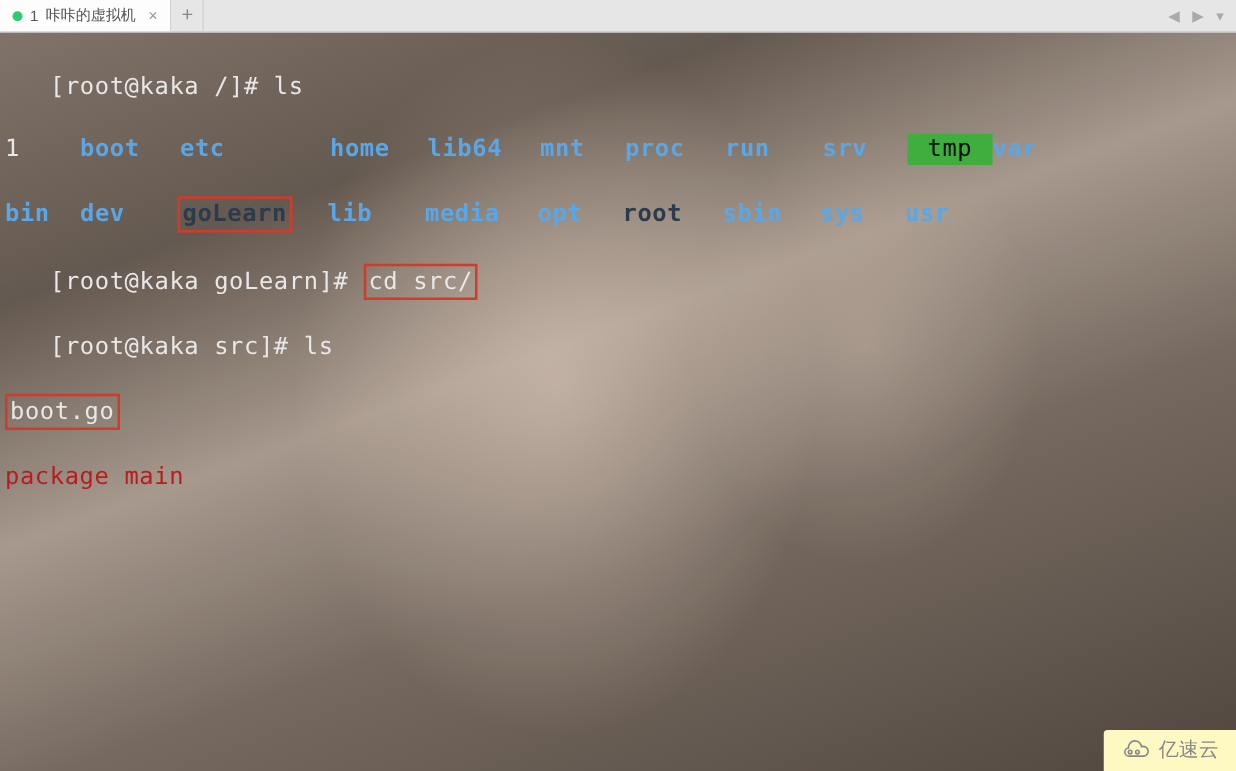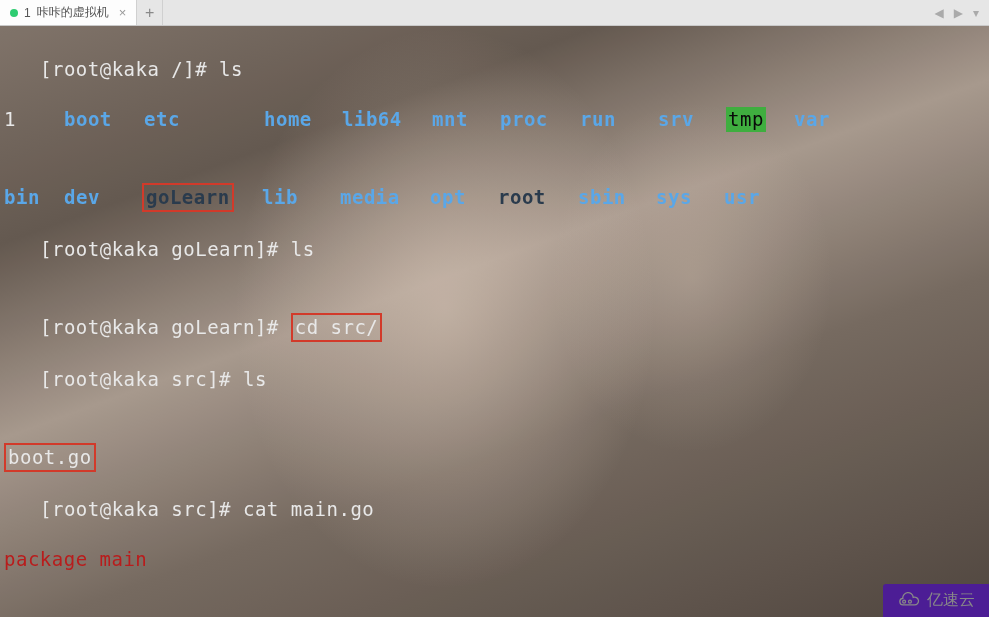--- a/index.html
+++ b/index.html
@@ -57,27 +57,27 @@
     font-size: 19px;
     line-height: 25px;
     letter-spacing: 0.5px;
     color: #e8e8e8;
     white-space: pre;
   }
   .prompt { color: #e8e8e8; margin-left: 36px; }
   .cmd { color: #e8e8e8; }
   .dir-blue { color: #5aa7e8; font-weight: bold; }
   .dir-dark { color: #2a3b4d; font-weight: bold; }
-  .hl-tmp { background: #3fae3f; color: #0a0a0a; padding: 0 2px; }
+  .hl-tmp { background: #3fae3f; color: #0a0a0a; padding: 0 16px; }
   .str { color: #b91c1c; }
-  .boxed { border: 2px solid #d23a2a; padding: 0 2px; display: inline-block; margin-top: 26px; }
+  .boxed { border: 2px solid #d23a2a; padding: 0 2px; display: inline-block; }
   .watermark {
     position: absolute;
     right: 0; bottom: 0;
-    background: #4c1d95;
+    background: #fef9c3;
     color: #888;
     font-family: "Microsoft YaHei", sans-serif;
     font-size: 16px;
     padding: 6px 14px 6px 12px;
     display: flex;
     align-items: center;
     gap: 6px;
     z-index: 3;
     border-top-left-radius: 3px;
   }
@@ -103,25 +103,23 @@
     <span>◀</span>
     <span>▶</span>
     <span>▾</span>
   </div>
 </div>
 
 <div class="terminal">
 <div><span class="prompt">[root@kaka /]# </span><span class="cmd">ls</span></div>
 <div class="lsrow"><span style="width:60px">1</span><span class="dir-blue" style="width:80px">boot</span><span class="dir-blue" style="width:120px">etc</span><span class="dir-blue" style="width:78px">home</span><span class="dir-blue" style="width:90px">lib64</span><span class="dir-blue" style="width:68px">mnt</span><span class="dir-blue" style="width:80px">proc</span><span class="dir-blue" style="width:78px">run</span><span class="dir-blue" style="width:68px">srv</span><span style="width:68px"><span class="hl-tmp">tmp</span></span><span class="dir-blue">var</span></div>
 <div class="lsrow"><span class="dir-blue" style="width:60px">bin</span><span class="dir-blue" style="width:78px">dev</span><span style="width:120px"><span class="boxed dir-dark">goLearn</span></span><span class="dir-blue" style="width:78px">lib</span><span class="dir-blue" style="width:90px">media</span><span class="dir-blue" style="width:68px">opt</span><span class="dir-dark" style="width:80px">root</span><span class="dir-blue" style="width:78px">sbin</span><span class="dir-blue" style="width:68px">sys</span><span class="dir-blue" style="width:68px">usr</span></div>
-<div><span class="prompt">[root@kaka goLearn]# </span><span class="cmd">ls</span></div>
 <div><span class="prompt">[root@kaka goLearn]# </span><span class="boxed cmd">cd src/</span></div>
 <div><span class="prompt">[root@kaka src]# </span><span class="cmd">ls</span></div>
 <div><span class="boxed">boot.go</span></div>
-<div><span class="prompt">[root@kaka src]# </span><span class="cmd">cat main.go</span></div>
 <div class="str">package main</div>
 <div class="str"></div>
 
 <div class="str"></div>
 
 
 
 
 </div>
 

